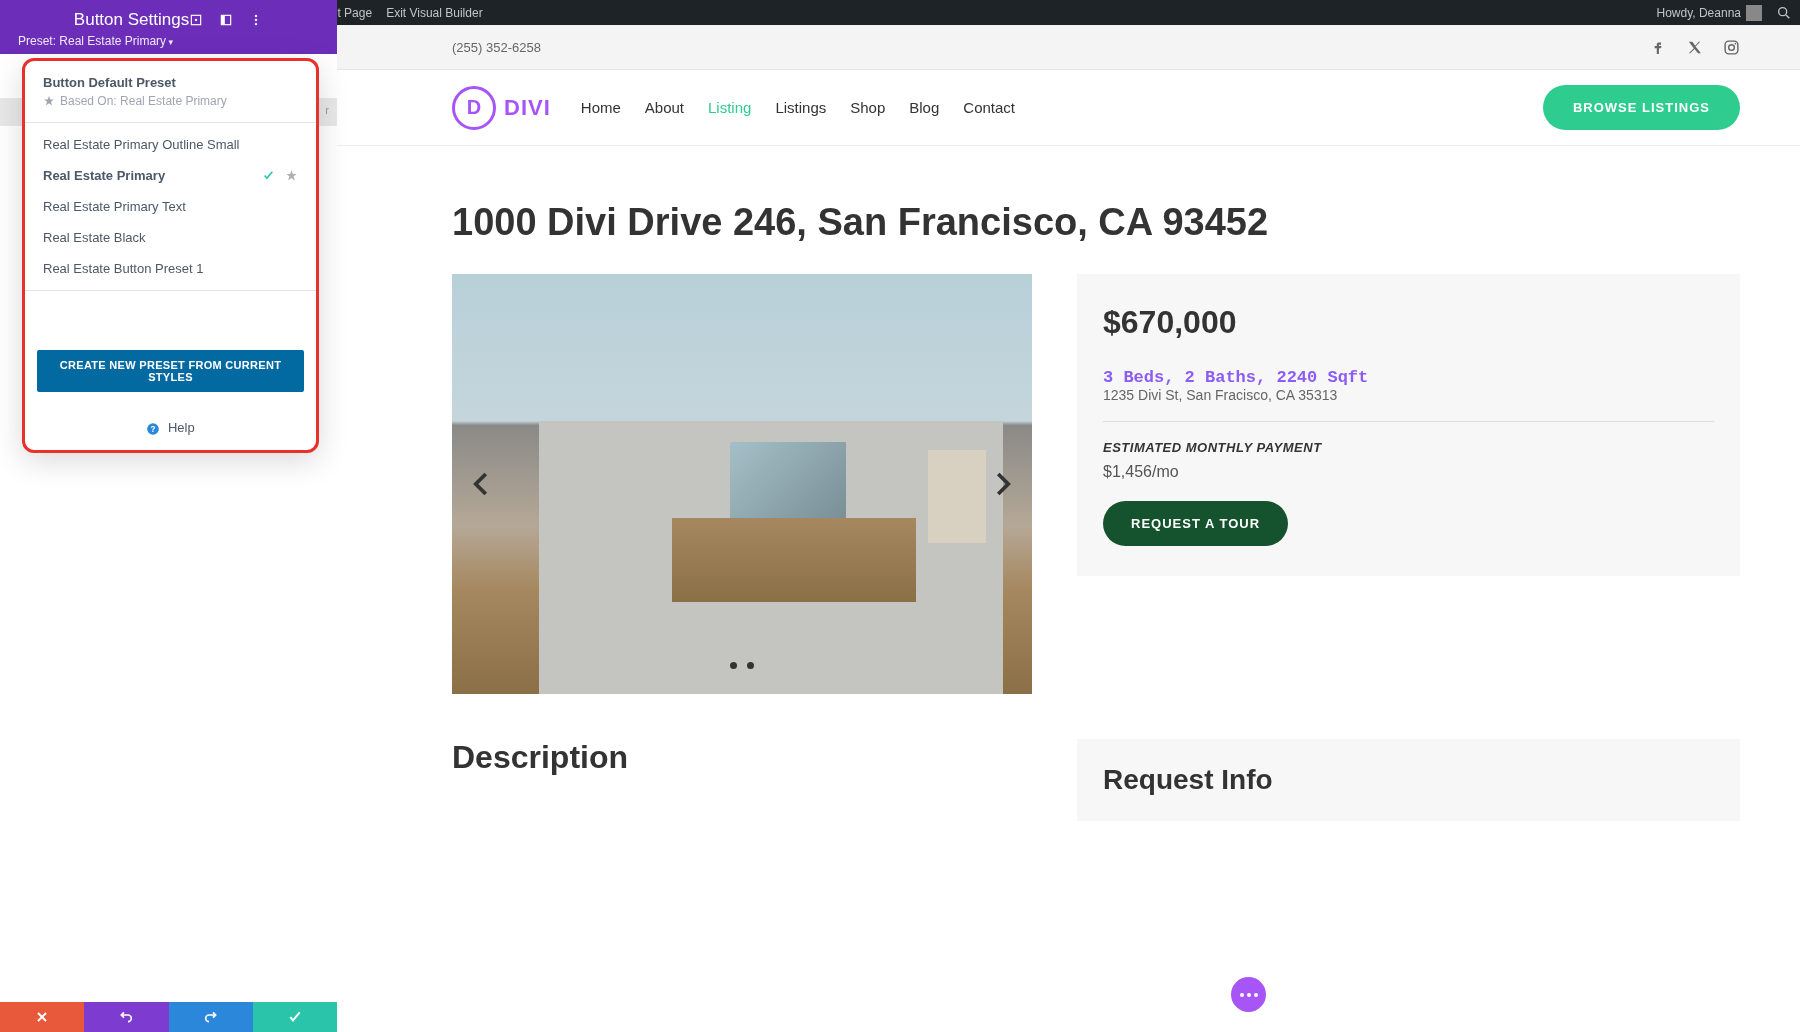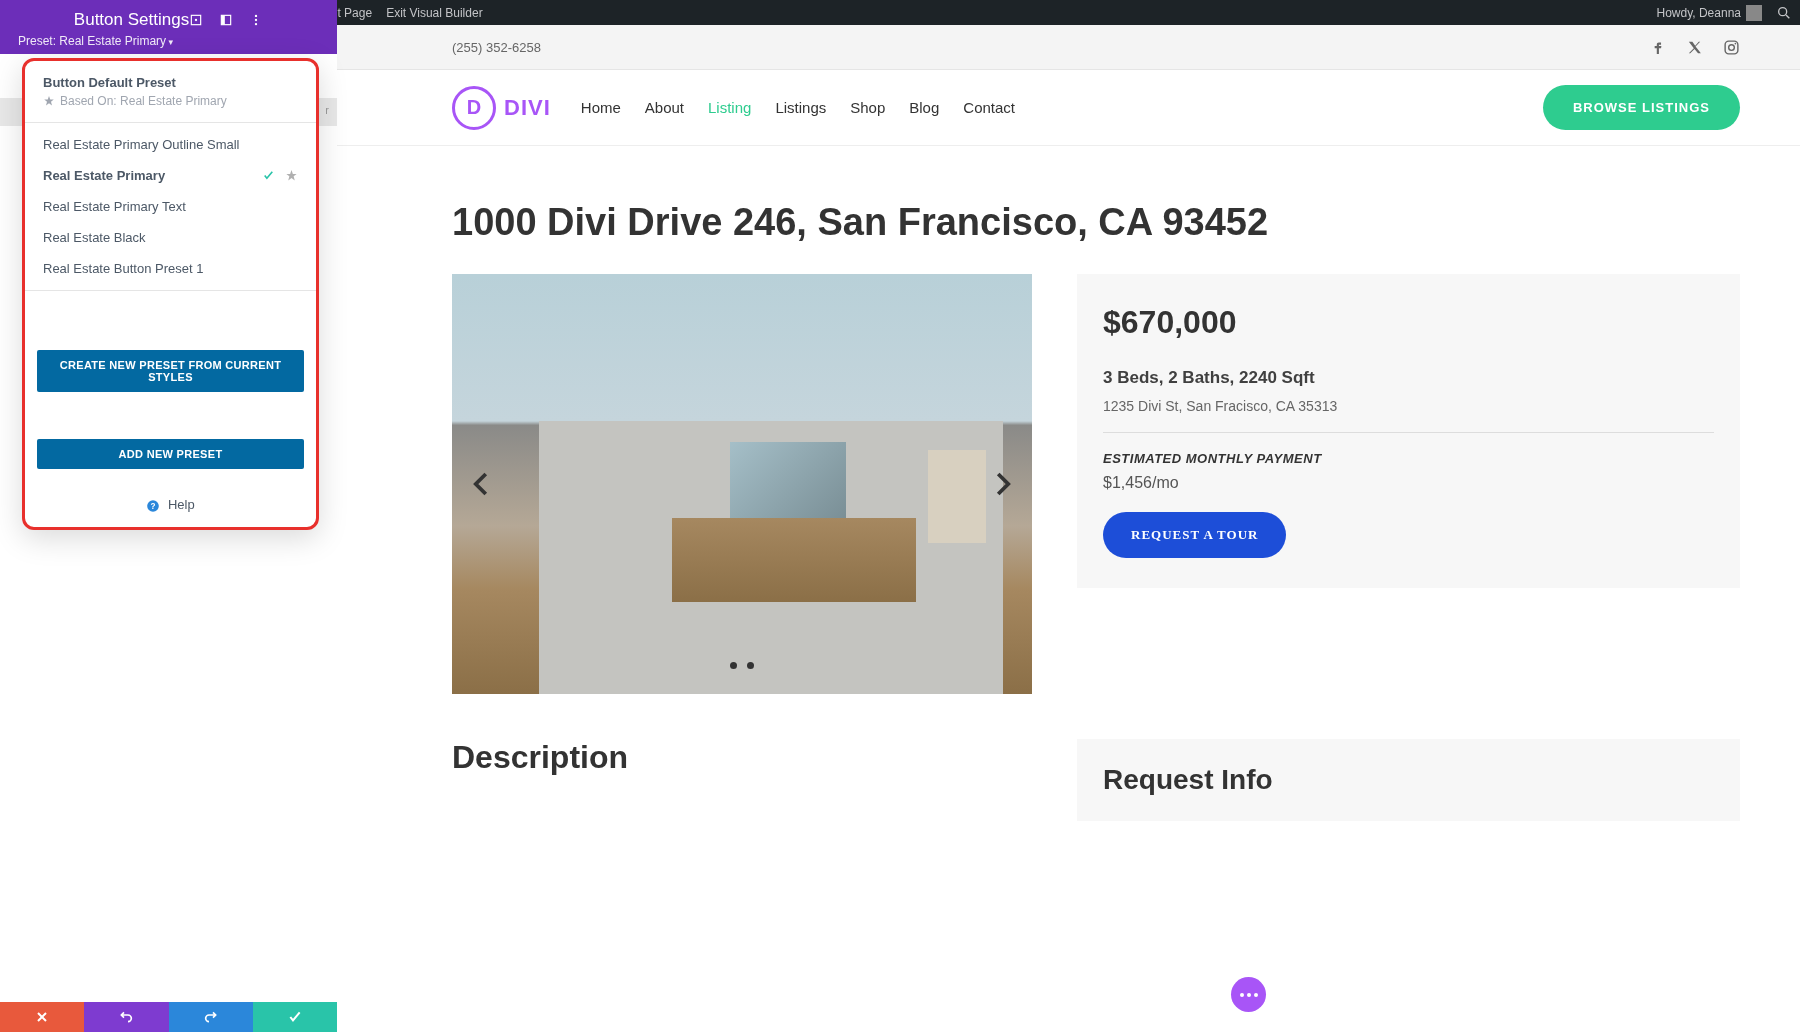--- a/index.html
+++ b/index.html
@@ -76,25 +76,25 @@
 .gal-arrow { position: absolute; top: 50%; transform: translateY(-50%); width: 30px; height: 30px; cursor: pointer; z-index: 5; }
 .gal-arrow.left { left: 15px; }
 .gal-arrow.right { right: 15px; }
 .gal-arrow svg { width: 100%; height: 100%; fill: none; stroke: #333; stroke-width: 3; }
 .gal-dots { position: absolute; bottom: 25px; left: 50%; transform: translateX(-50%); display: flex; gap: 10px; }
 .gal-dots span { width: 7px; height: 7px; border-radius: 50%; background: #333; }
 
 .sidebar { flex: 1; }
 .info-card { background: #f7f7f7; padding: 30px 26px; }
 .price { font-size: 32px; font-weight: 700; color: #333; margin-bottom: 27px; }
-.specs { font-size: 17px; font-weight: 600; color: #404040; margin-bottom: 10px; }
+.specs { font-size: 17px; font-weight: 600; color: #8b5cf6; margin-bottom: 0; font-family: Liberation Mono, monospace; }
 .addr { font-size: 14px; color: #666; padding-bottom: 18px; border-bottom: 1px solid #ddd; margin-bottom: 18px; }
 .est-label { font-size: 13px; font-weight: 700; letter-spacing: 0.5px; color: #333; margin-bottom: 8px; font-style: italic; }
 .est-val { font-size: 16px; color: #555; margin-bottom: 20px; }
-.tour-btn { background: #1d4ed8; color: #fff; border: none; padding: 15px 28px; border-radius: 30px; font-size: 13px; font-weight: 700; letter-spacing: 1px; cursor: pointer; font-family: Liberation Serif, serif; }
+.tour-btn { background: #14532d; color: #fff; border: none; padding: 15px 28px; border-radius: 30px; font-size: 13px; font-weight: 700; letter-spacing: 1px; cursor: pointer; }
 
 .desc-row { display: flex; gap: 45px; padding: 45px 60px 0 115px; }
 .desc-title { font-size: 32px; font-weight: 700; color: #333; width: 580px; }
 .req-card { flex: 1; background: #f7f7f7; padding: 25px 26px; }
 .req-title { font-size: 28px; font-weight: 700; color: #333; }
 
 .fab { position: absolute; left: 894px; bottom: 20px; width: 35px; height: 35px; border-radius: 50%; background: #a855f7; display: flex; align-items: center; justify-content: center; cursor: pointer; }
 .fab span { width: 4px; height: 4px; background: #fff; border-radius: 50%; margin: 0 1.5px; }
 
 
@@ -213,21 +213,20 @@
       </div>
     <div class="pd-item">
         <span>Real Estate Black</span>
       </div>
     <div class="pd-item">
         <span>Real Estate Button Preset 1</span>
       </div>
   </div>
   <div class="pd-buttons">
     <button class="pd-btn">CREATE NEW PRESET FROM CURRENT STYLES</button>
-    <button class="pd-btn">ADD NEW PRESET</button>
   </div>
   <div class="pd-help">
     <svg viewBox="0 0 24 24" style="fill:#2b87da">
         <circle cx="12" cy="12" r="10"></circle>
         <text x="12" y="17" text-anchor="middle" fill="#fff" font-size="14" font-weight="bold">?</text>
       </svg>
     <span>Help</span>
   </div>
 </div>
 

